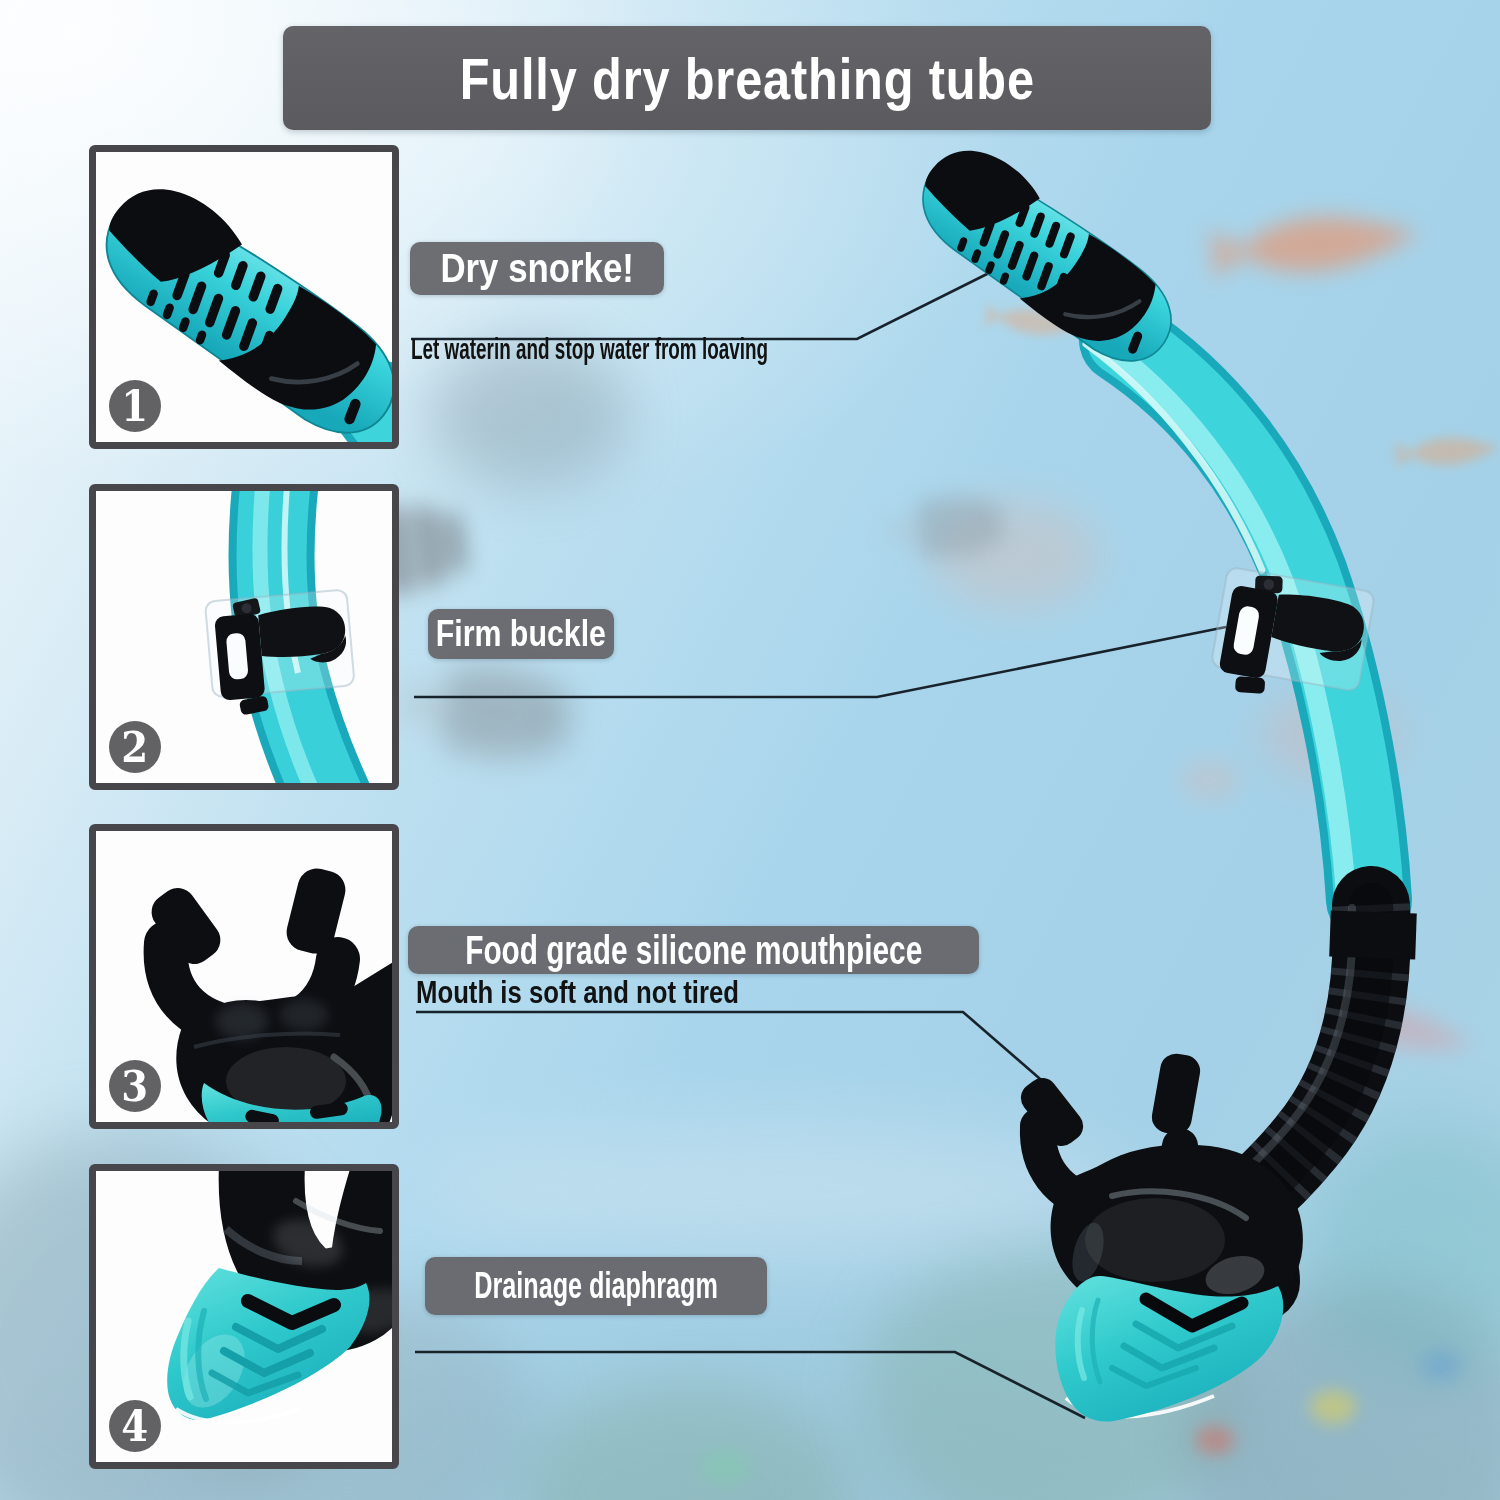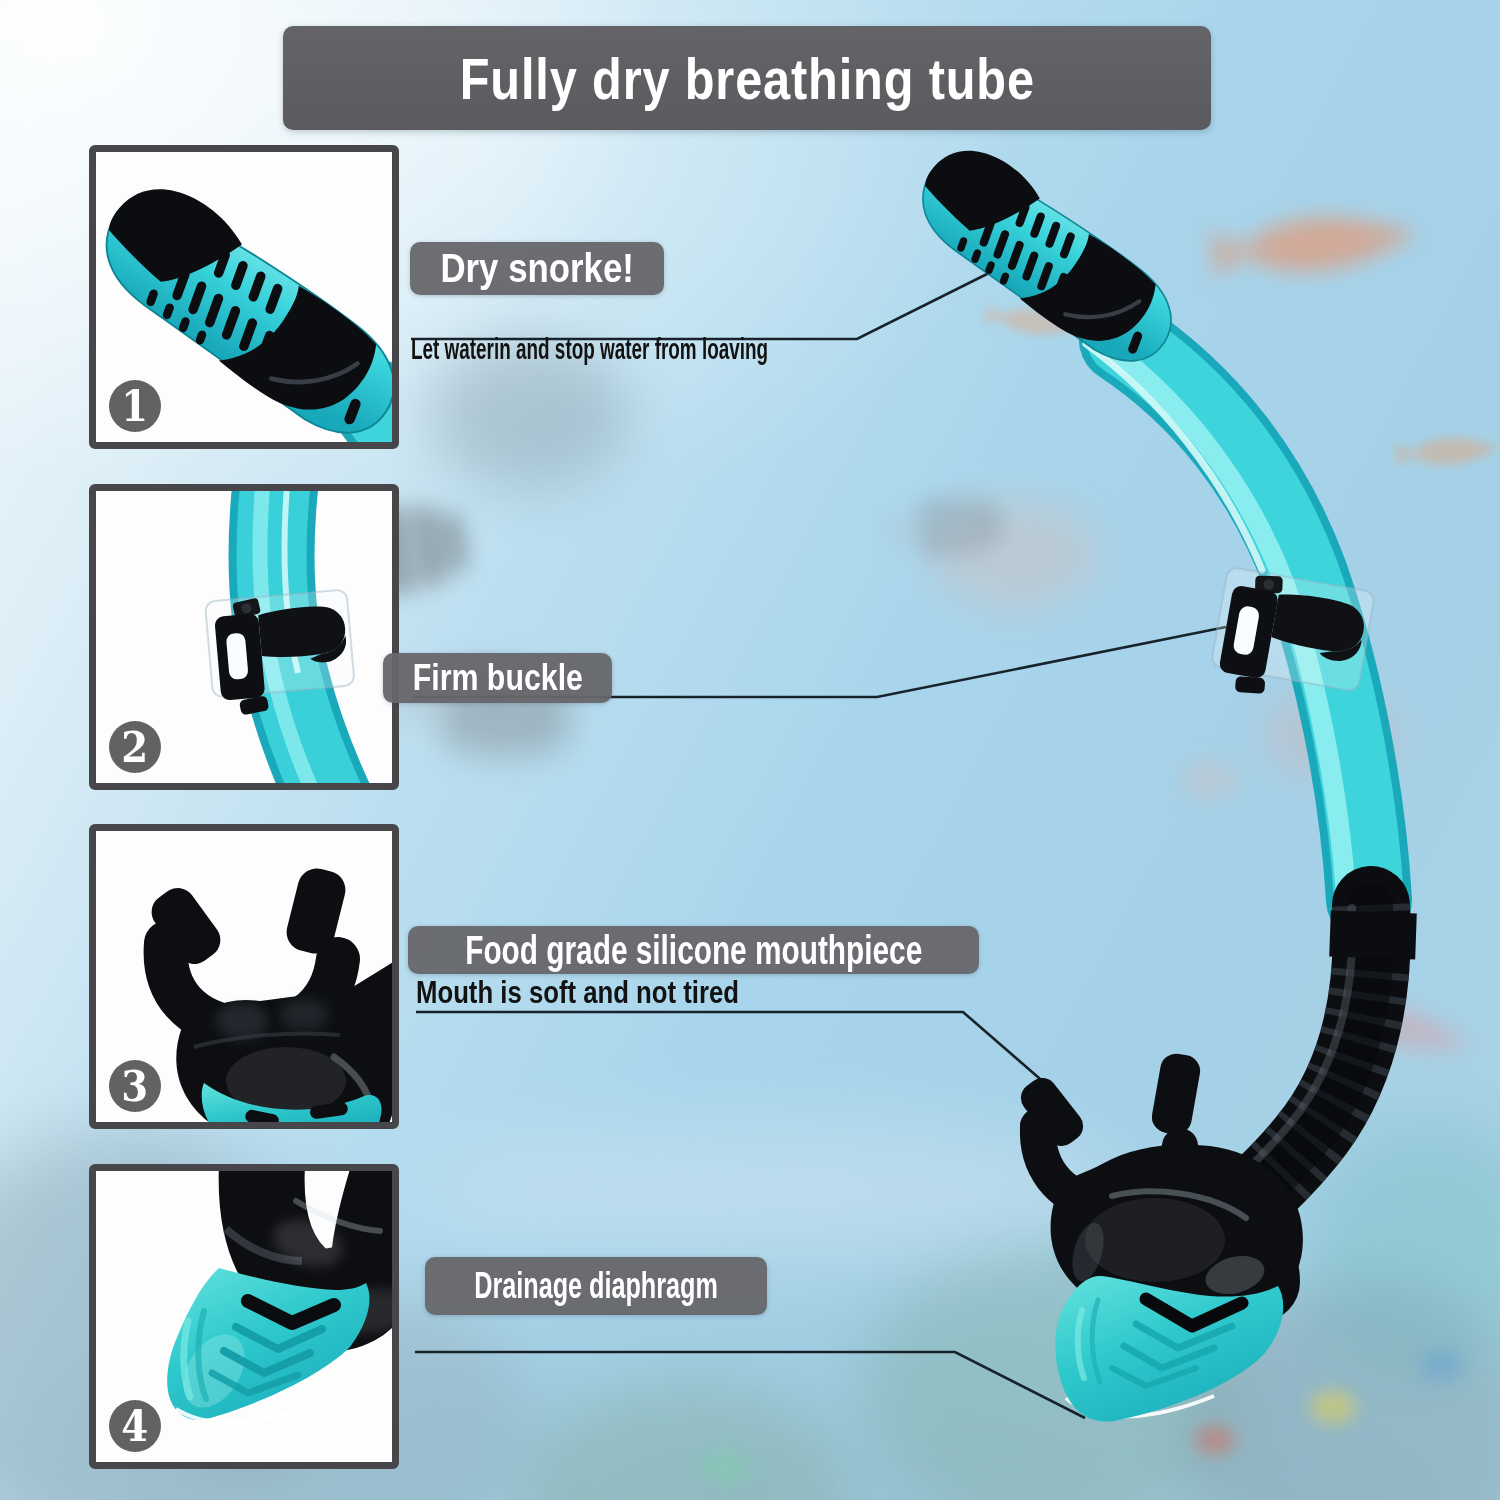--- a/index.html
+++ b/index.html
@@ -42,21 +42,21 @@
     box-shadow:0 1px 4px rgba(40,60,80,0.25);}
   .label-title span{display:inline-block;color:#fff;font-weight:bold;white-space:nowrap;}
   .label-sub{position:absolute;}
   .label-sub span{display:inline-block;color:#121212;font-weight:bold;white-space:nowrap;transform-origin:0 50%;}
 
   #lt1{left:410px;top:242px;width:254px;height:53px;}
   #lt1 span{font-size:40px;transform:scaleX(0.87);}
   #ls1{left:411px;top:300px;margin-top:32px;}
   #ls1 span{font-size:30px;transform:scaleX(0.63);}
 
-  #lt2{left:383px;top:609px;width:229px;height:50px;margin-top:44px;}
+  #lt2{left:428px;top:609px;width:186px;height:50px;}
   #lt2 span{font-size:37px;transform:scaleX(0.82);}
   #ls2{left:414px;top:661px;}
   #ls2 span{font-size:32px;transform:scaleX(0.78);}
 
   #lt3{left:408px;top:926px;width:571px;height:48px;}
   #lt3 span{font-size:40px;transform:scaleX(0.745);}
   #ls3{left:416px;top:975px;}
   #ls3 span{font-size:31px;transform:scaleX(0.83);}
 
   #lt4{left:409px;top:1257px;width:342px;height:58px;margin-left:16px;}

